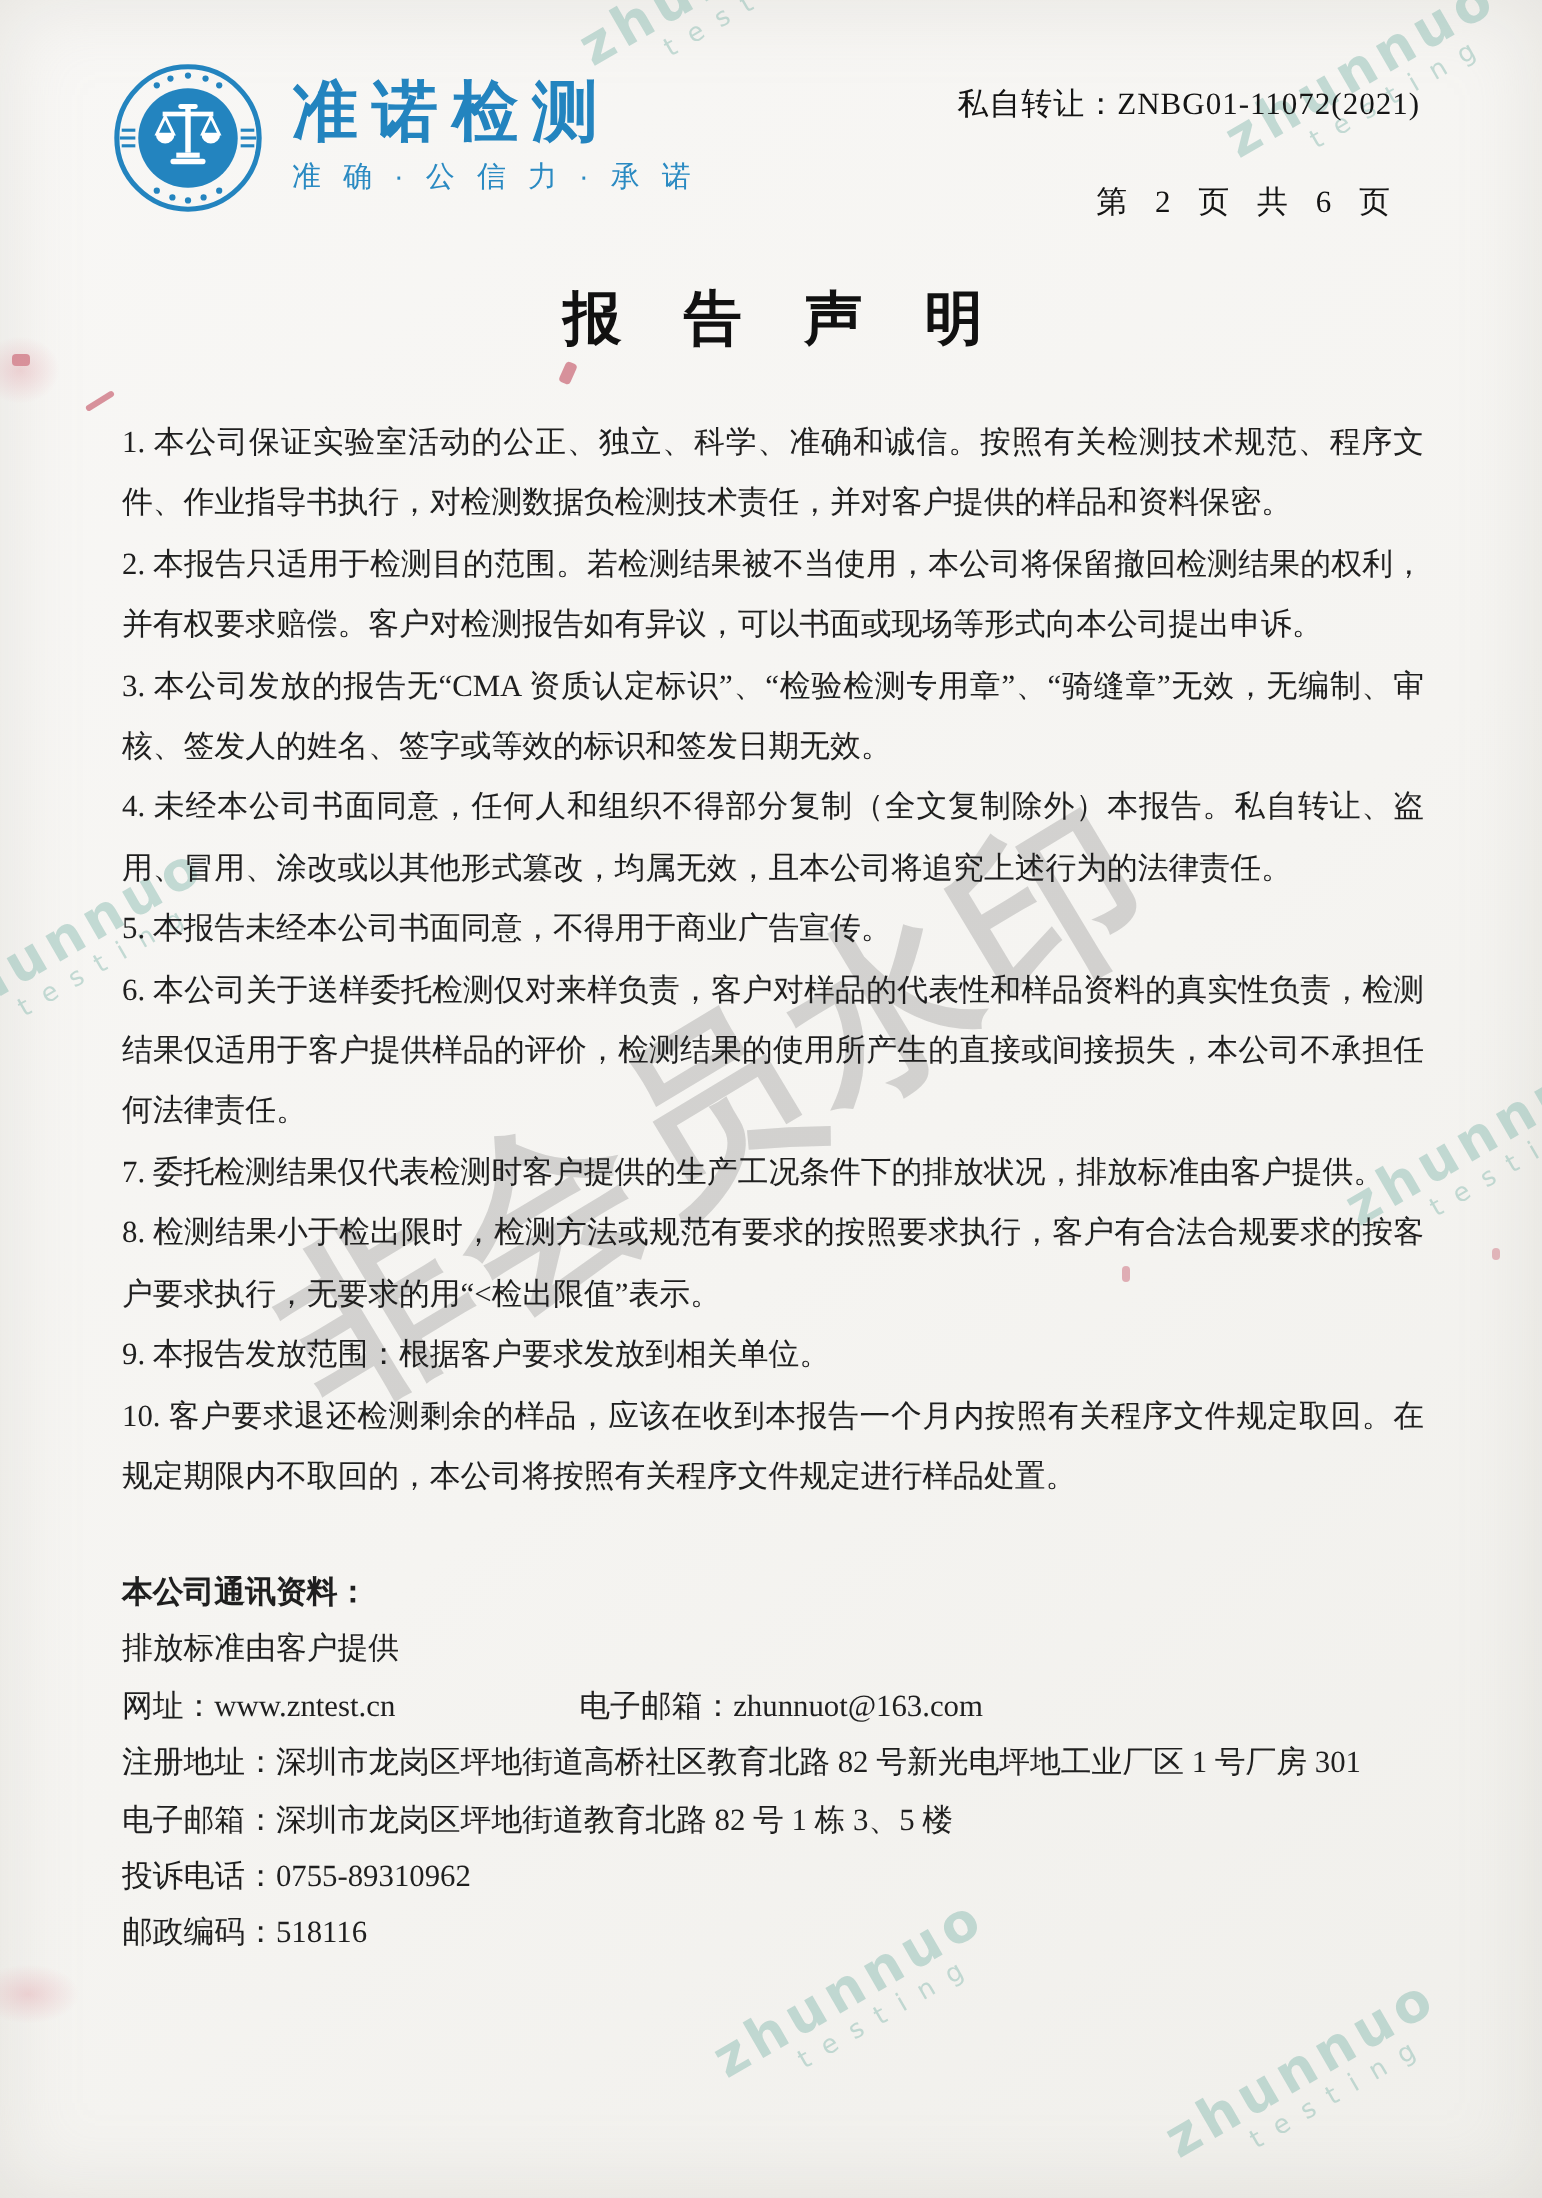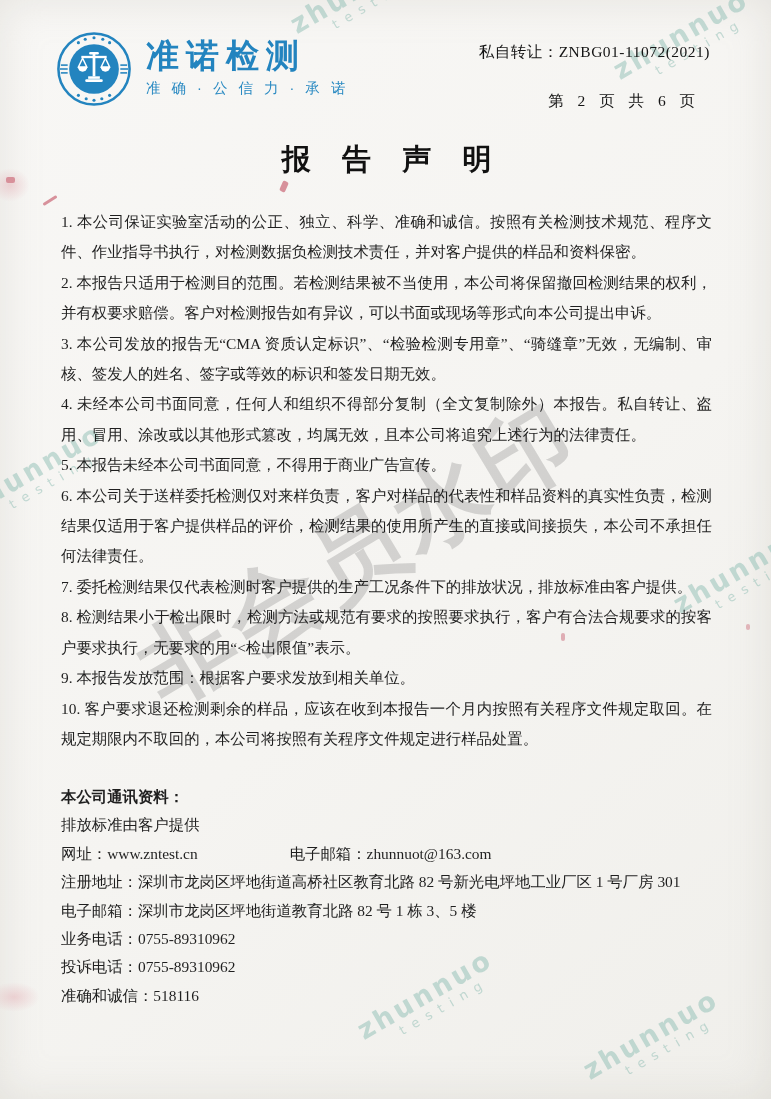--- a/index.html
+++ b/index.html
@@ -179,27 +179,24 @@
     <div class="line">
       <span>网址：</span><span>www.zntest.cn</span><span class="email-pair">电子邮箱：</span><span>zhunnuot@163.com</span>
     </div>
     <div class="line">
       <span>注册地址：</span><span>深圳市龙岗区坪地街道高桥社区教育北路 82 号新光电坪地工业厂区 1 号厂房 301</span>
     </div>
     <div class="line">
       <span>电子邮箱：</span><span>深圳市龙岗区坪地街道教育北路 82 号 1 栋 3、5 楼</span>
     </div>
     <div class="line">
-      <span>业务电话：</span><span>0755-89310962</span>
-    </div>
-    <div class="line">
       <span>投诉电话：</span><span>0755-89310962</span>
     </div>
     <div class="line">
-      <span>准确和诚信：</span><span>518116</span>
+      <span>邮政编码：</span><span>518116</span>
     </div>
   </div>
 
   <div class="speck" style="left:281px;top:181px;width:6px;height:11px;transform:rotate(24deg);"></div>
   <div class="speck" style="left:6px;top:177px;width:9px;height:6px;"></div>
   <div class="speck" style="left:42px;top:199px;width:16px;height:3px;transform:rotate(-32deg);"></div>
   <div class="speck" style="left:561px;top:633px;width:4px;height:8px;opacity:.7;"></div>
   <div class="speck" style="left:746px;top:624px;width:4px;height:6px;opacity:.6;"></div>
   <div class="smudge" style="left:-12px;top:982px;width:52px;height:30px;"></div>
   <div class="smudge" style="left:-10px;top:168px;width:40px;height:34px;"></div>

